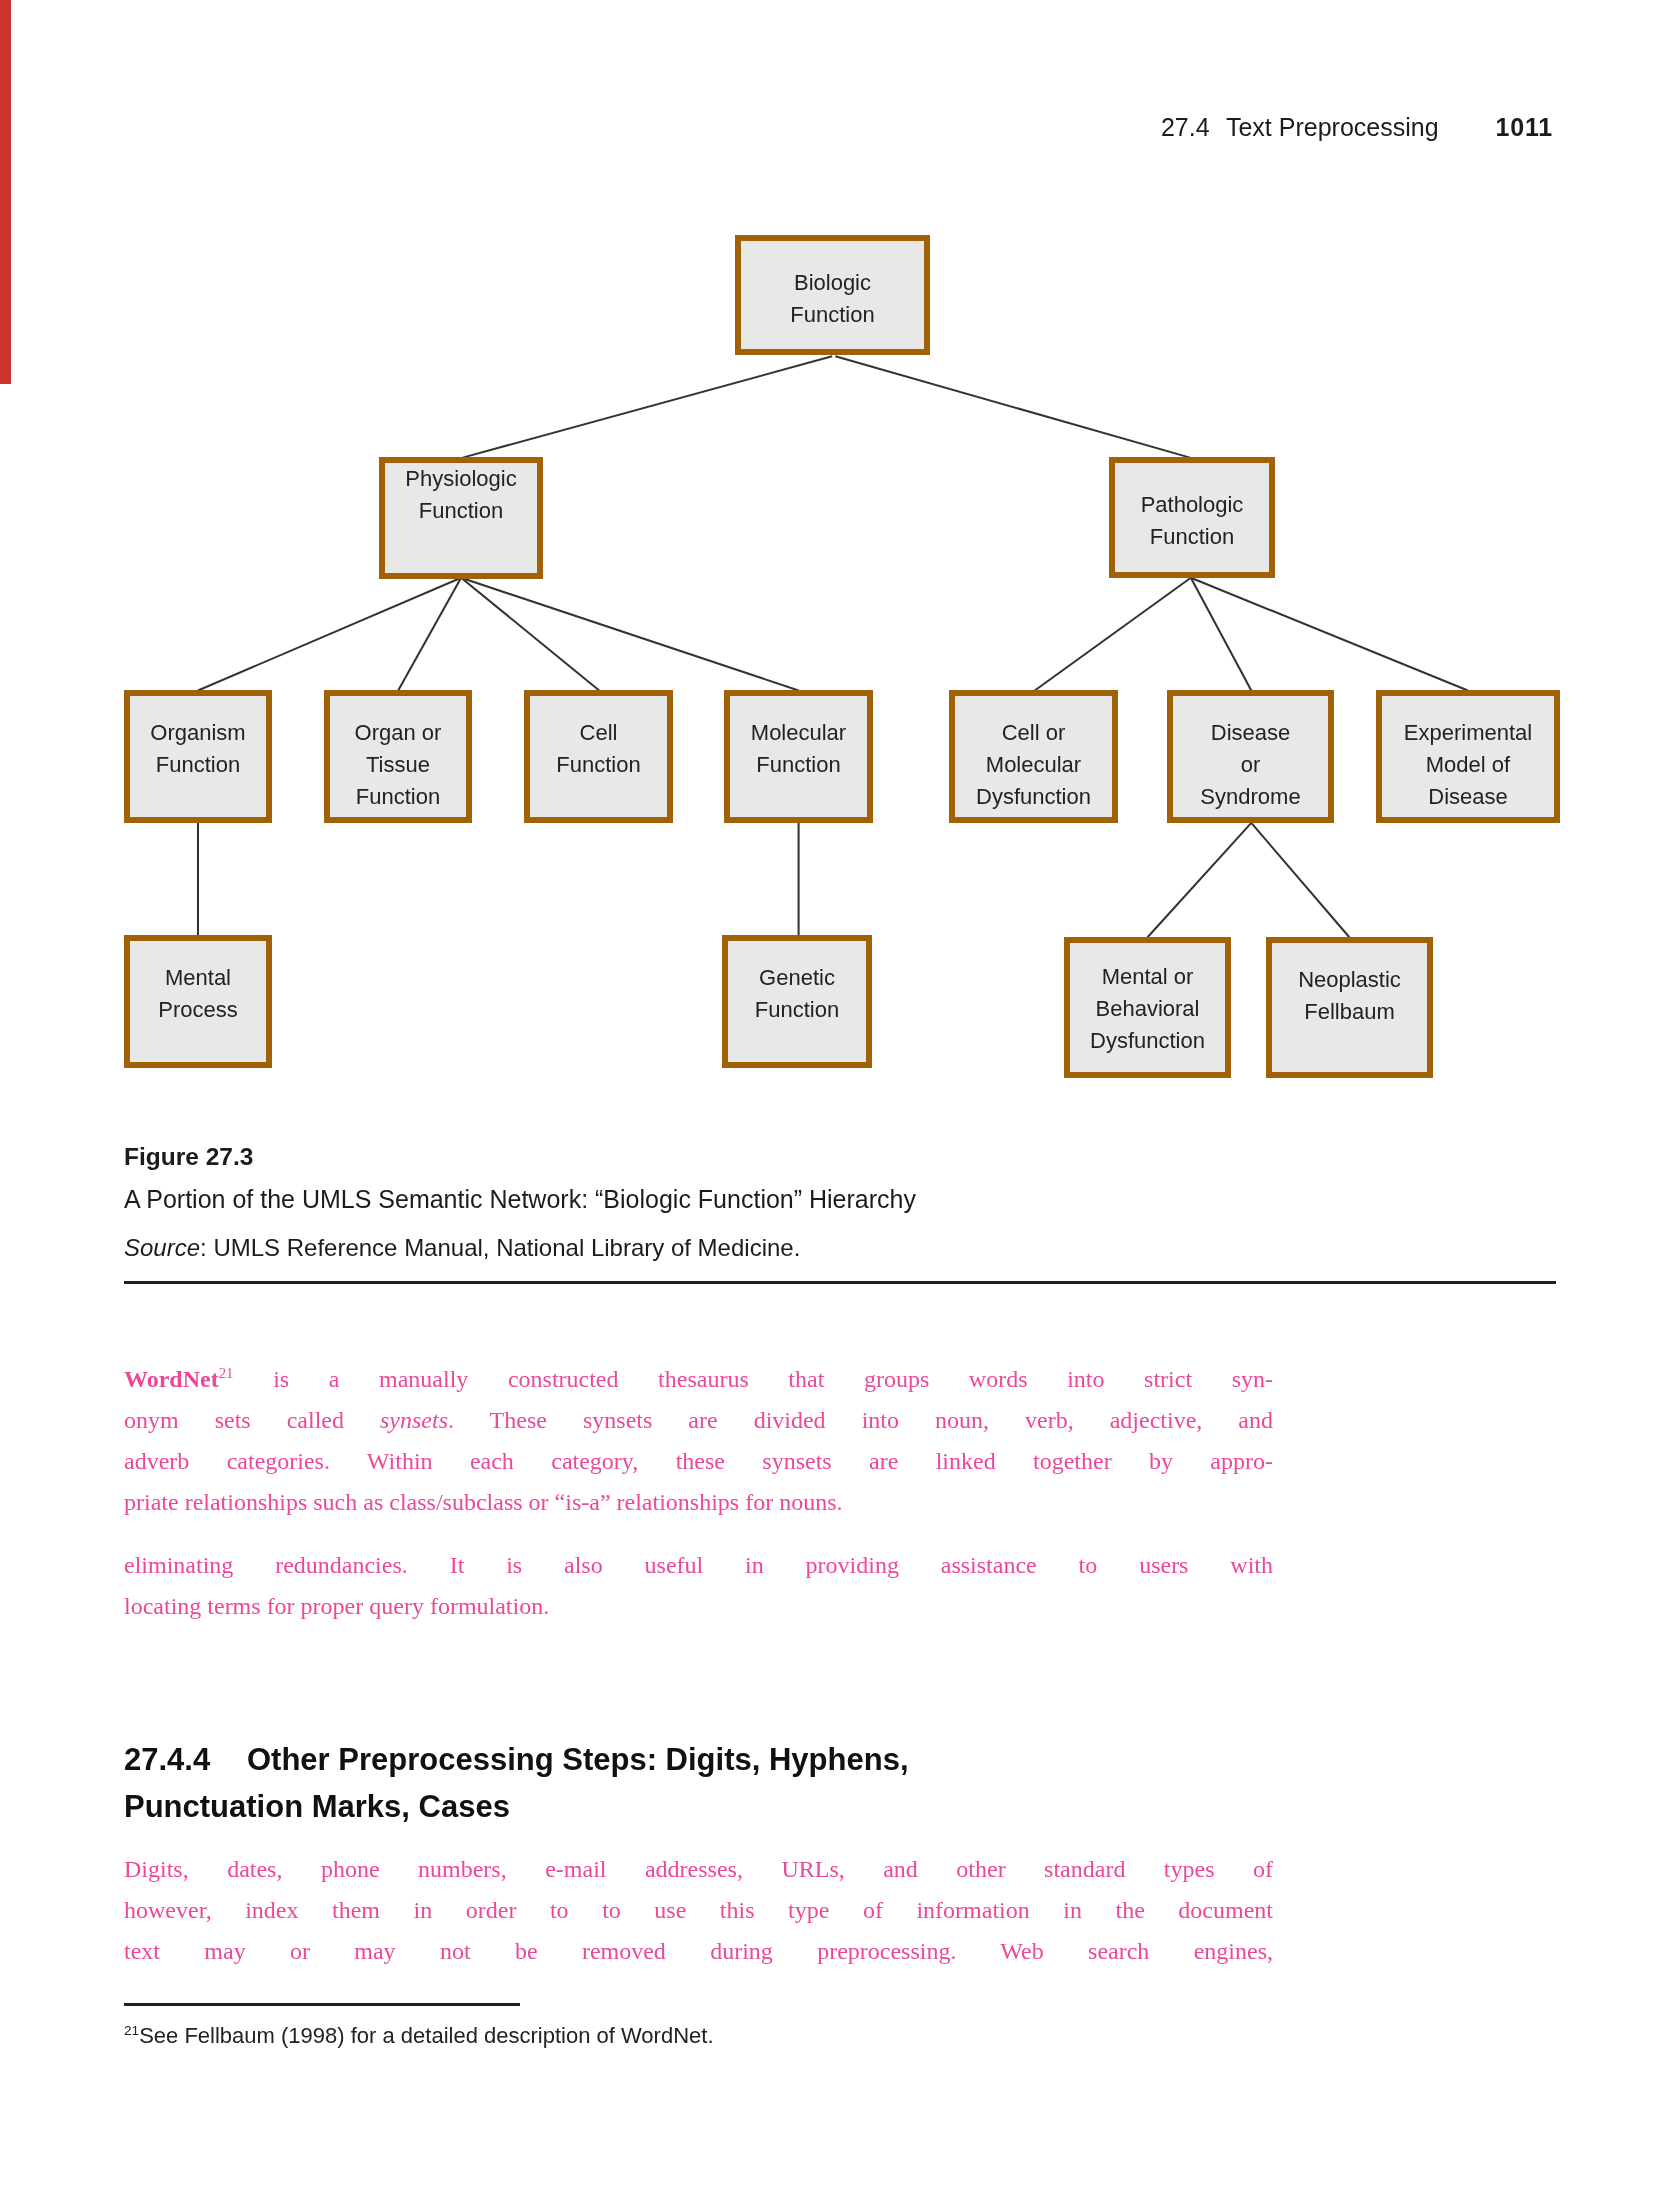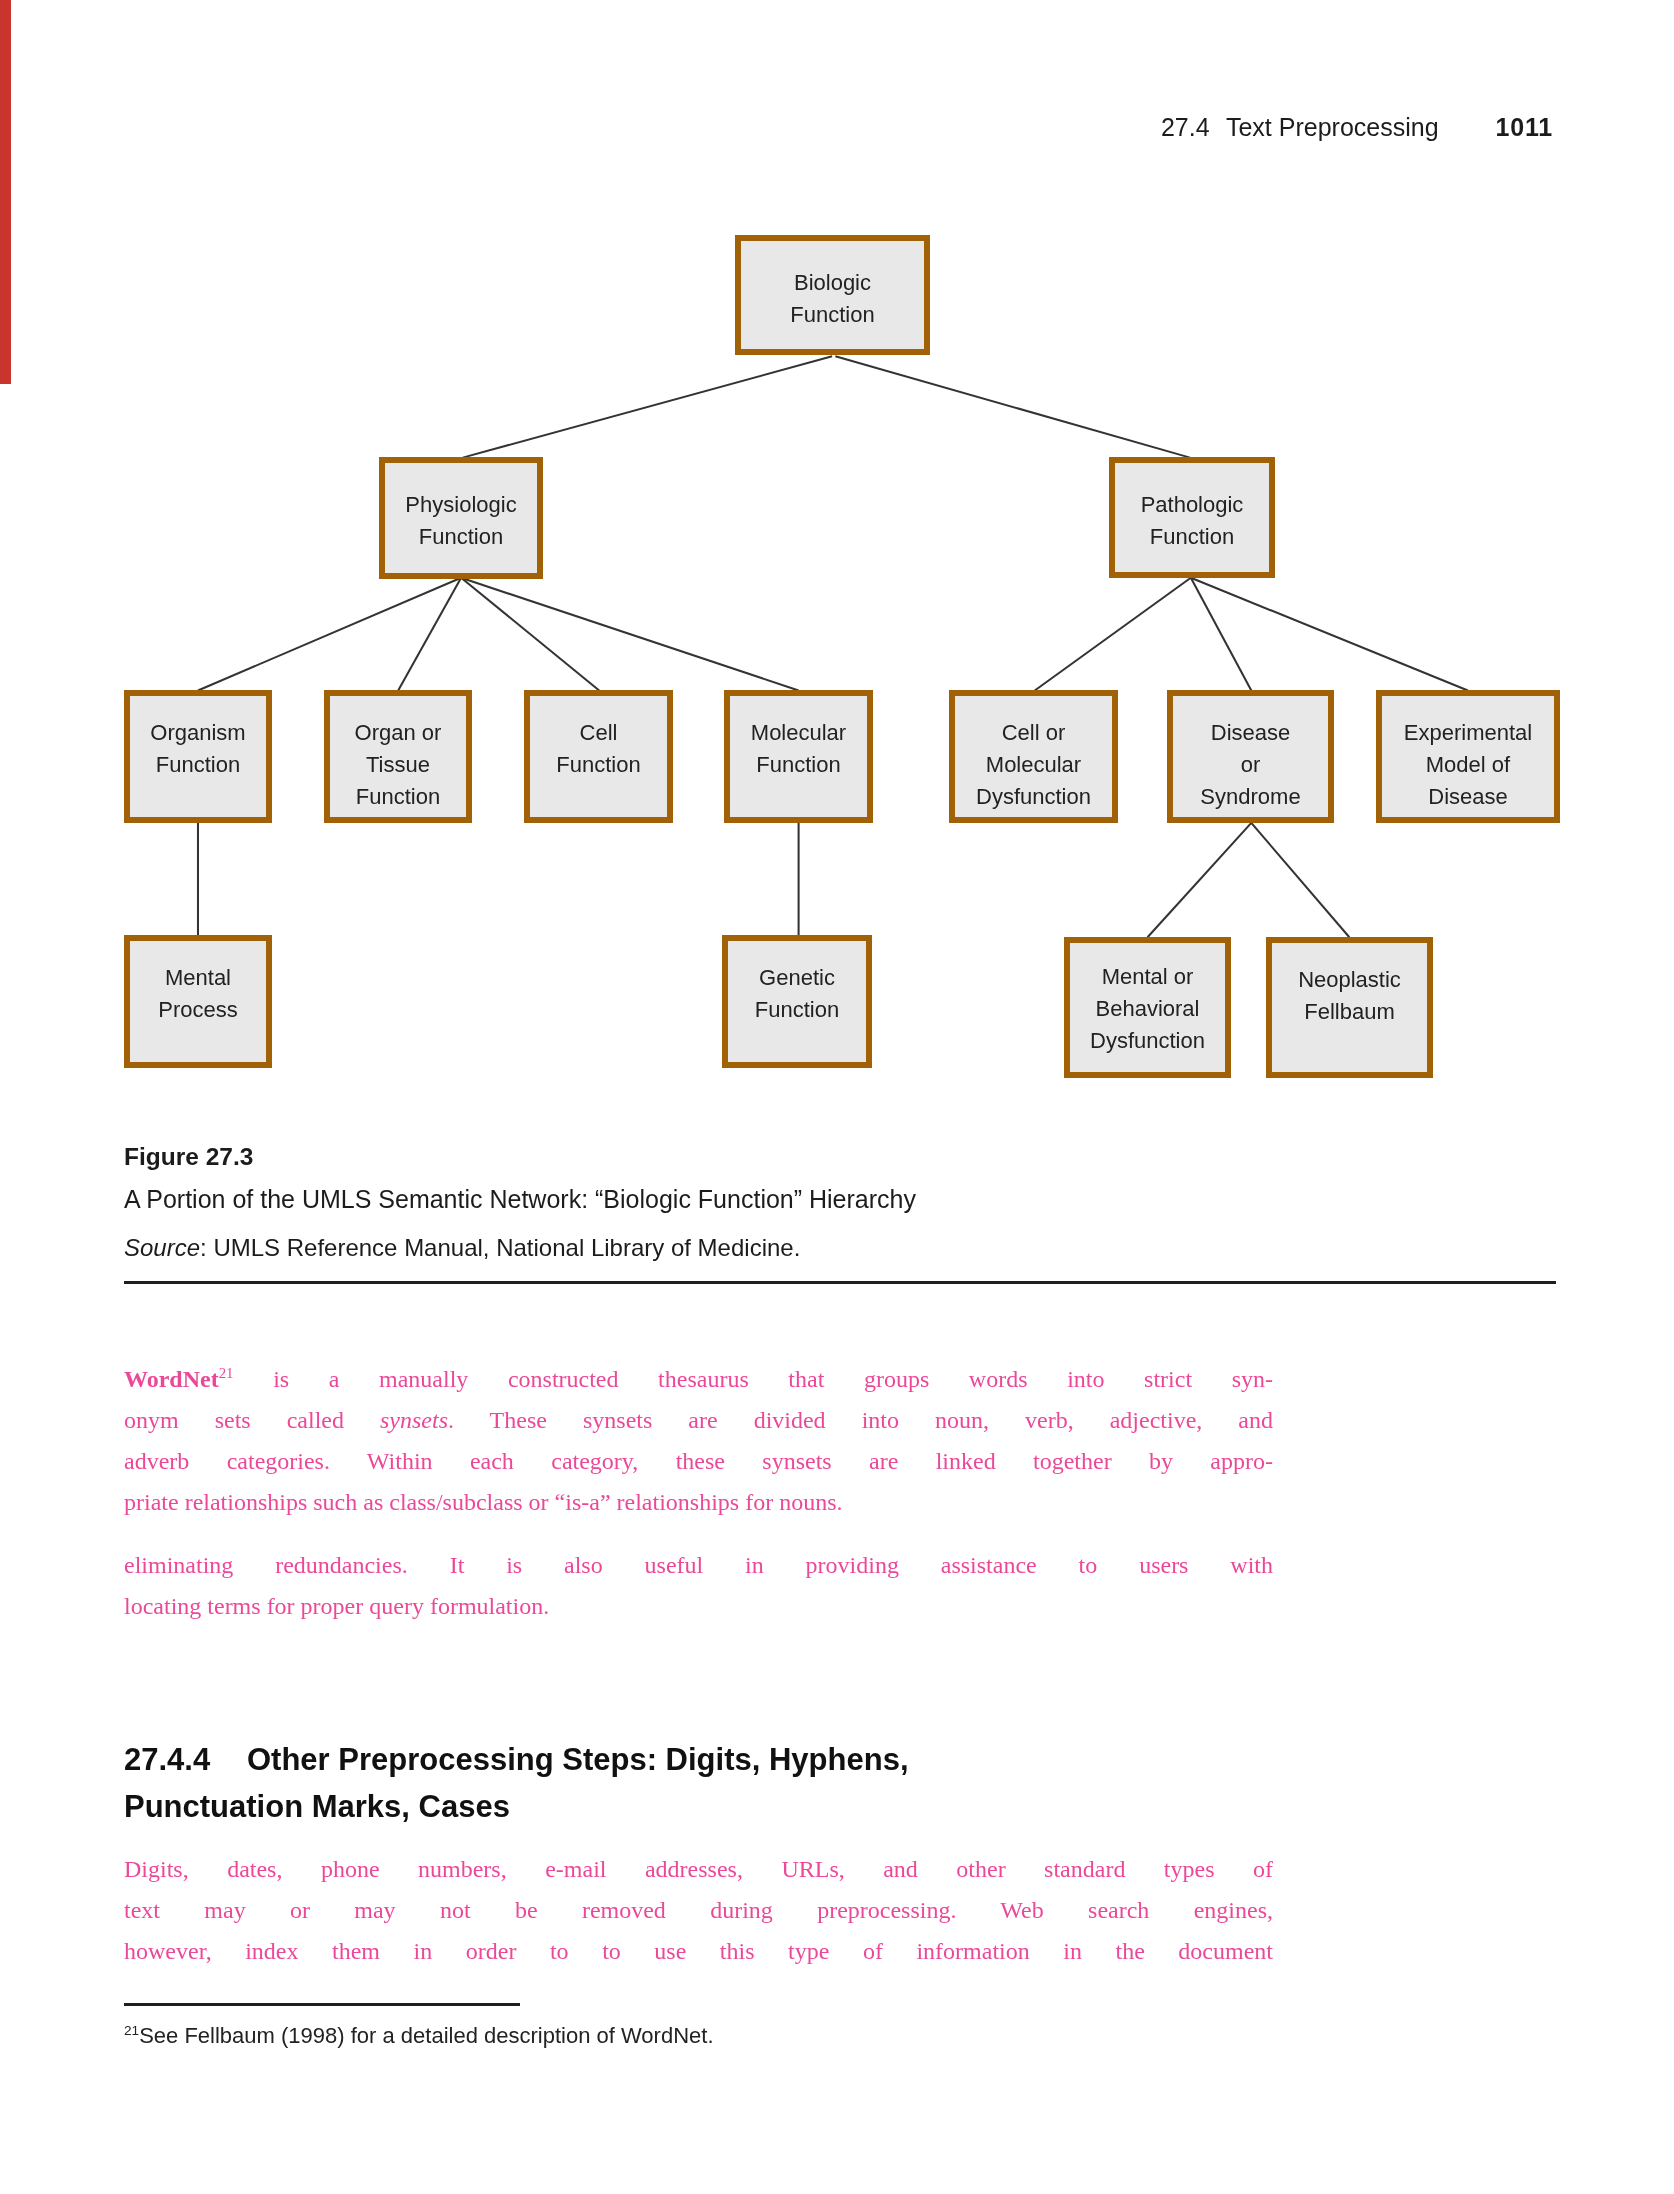--- a/index.html
+++ b/index.html
@@ -79,21 +79,21 @@
         <line x1="1457" y1="707" x2="1796" y2="845"></line>
         <line x1="242" y1="1007" x2="242" y2="1145"></line>
         <line x1="977" y1="1007" x2="977" y2="1145"></line>
         <line x1="1531" y1="1007" x2="1404" y2="1147"></line>
         <line x1="1531" y1="1007" x2="1651" y2="1147"></line>
       </g>
     </svg>
 
     <div class="node" style="left:735px;top:235px;width:195px;height:120px;padding-top:26px;">Biologic
 Function</div>
-    <div class="node" style="left:379px;top:457px;width:164px;height:122px;padding-top:26px;">Physiologic
+    <div class="node" style="left:379px;top:457px;width:164px;height:122px;">Physiologic
 Function</div>
     <div class="node" style="left:1109px;top:457px;width:166px;height:121px;padding-top:26px;">Pathologic
 Function</div>
 
     <div class="node" style="left:124px;top:690px;width:148px;height:133px;padding-top:21px;">Organism
 Function</div>
     <div class="node" style="left:324px;top:690px;width:148px;height:133px;padding-top:21px;">Organ or
 Tissue
 Function</div>
     <div class="node" style="left:524px;top:690px;width:149px;height:133px;padding-top:21px;">Cell
@@ -138,21 +138,21 @@
     <div class="lline">locating terms for proper query formulation.</div>
   </div>
 
   <div class="h2">
     <div><span class="h2-num">27.4.4</span><span>Other Preprocessing Steps: Digits, Hyphens,</span></div>
     <div class="h2-line2">Punctuation Marks, Cases</div>
   </div>
 
   <div class="para p3">
     <div class="jline">Digits, dates, phone numbers, e-mail addresses, URLs, and other standard types of</div>
+    <div class="jline">however, index them in order to to use this type of information in the document</div>
     <div class="jline">text may or may not be removed during preprocessing. Web search engines,</div>
-    <div class="jline">however, index them in order to to use this type of information in the document</div>
   </div>
 
   <div class="rule rule-footnote"></div>
   <div class="footnote"><sup>21</sup><span>See Fellbaum (1998) for a detailed description of WordNet.</span></div>
 
 </div>
 
 
 </body></html>

